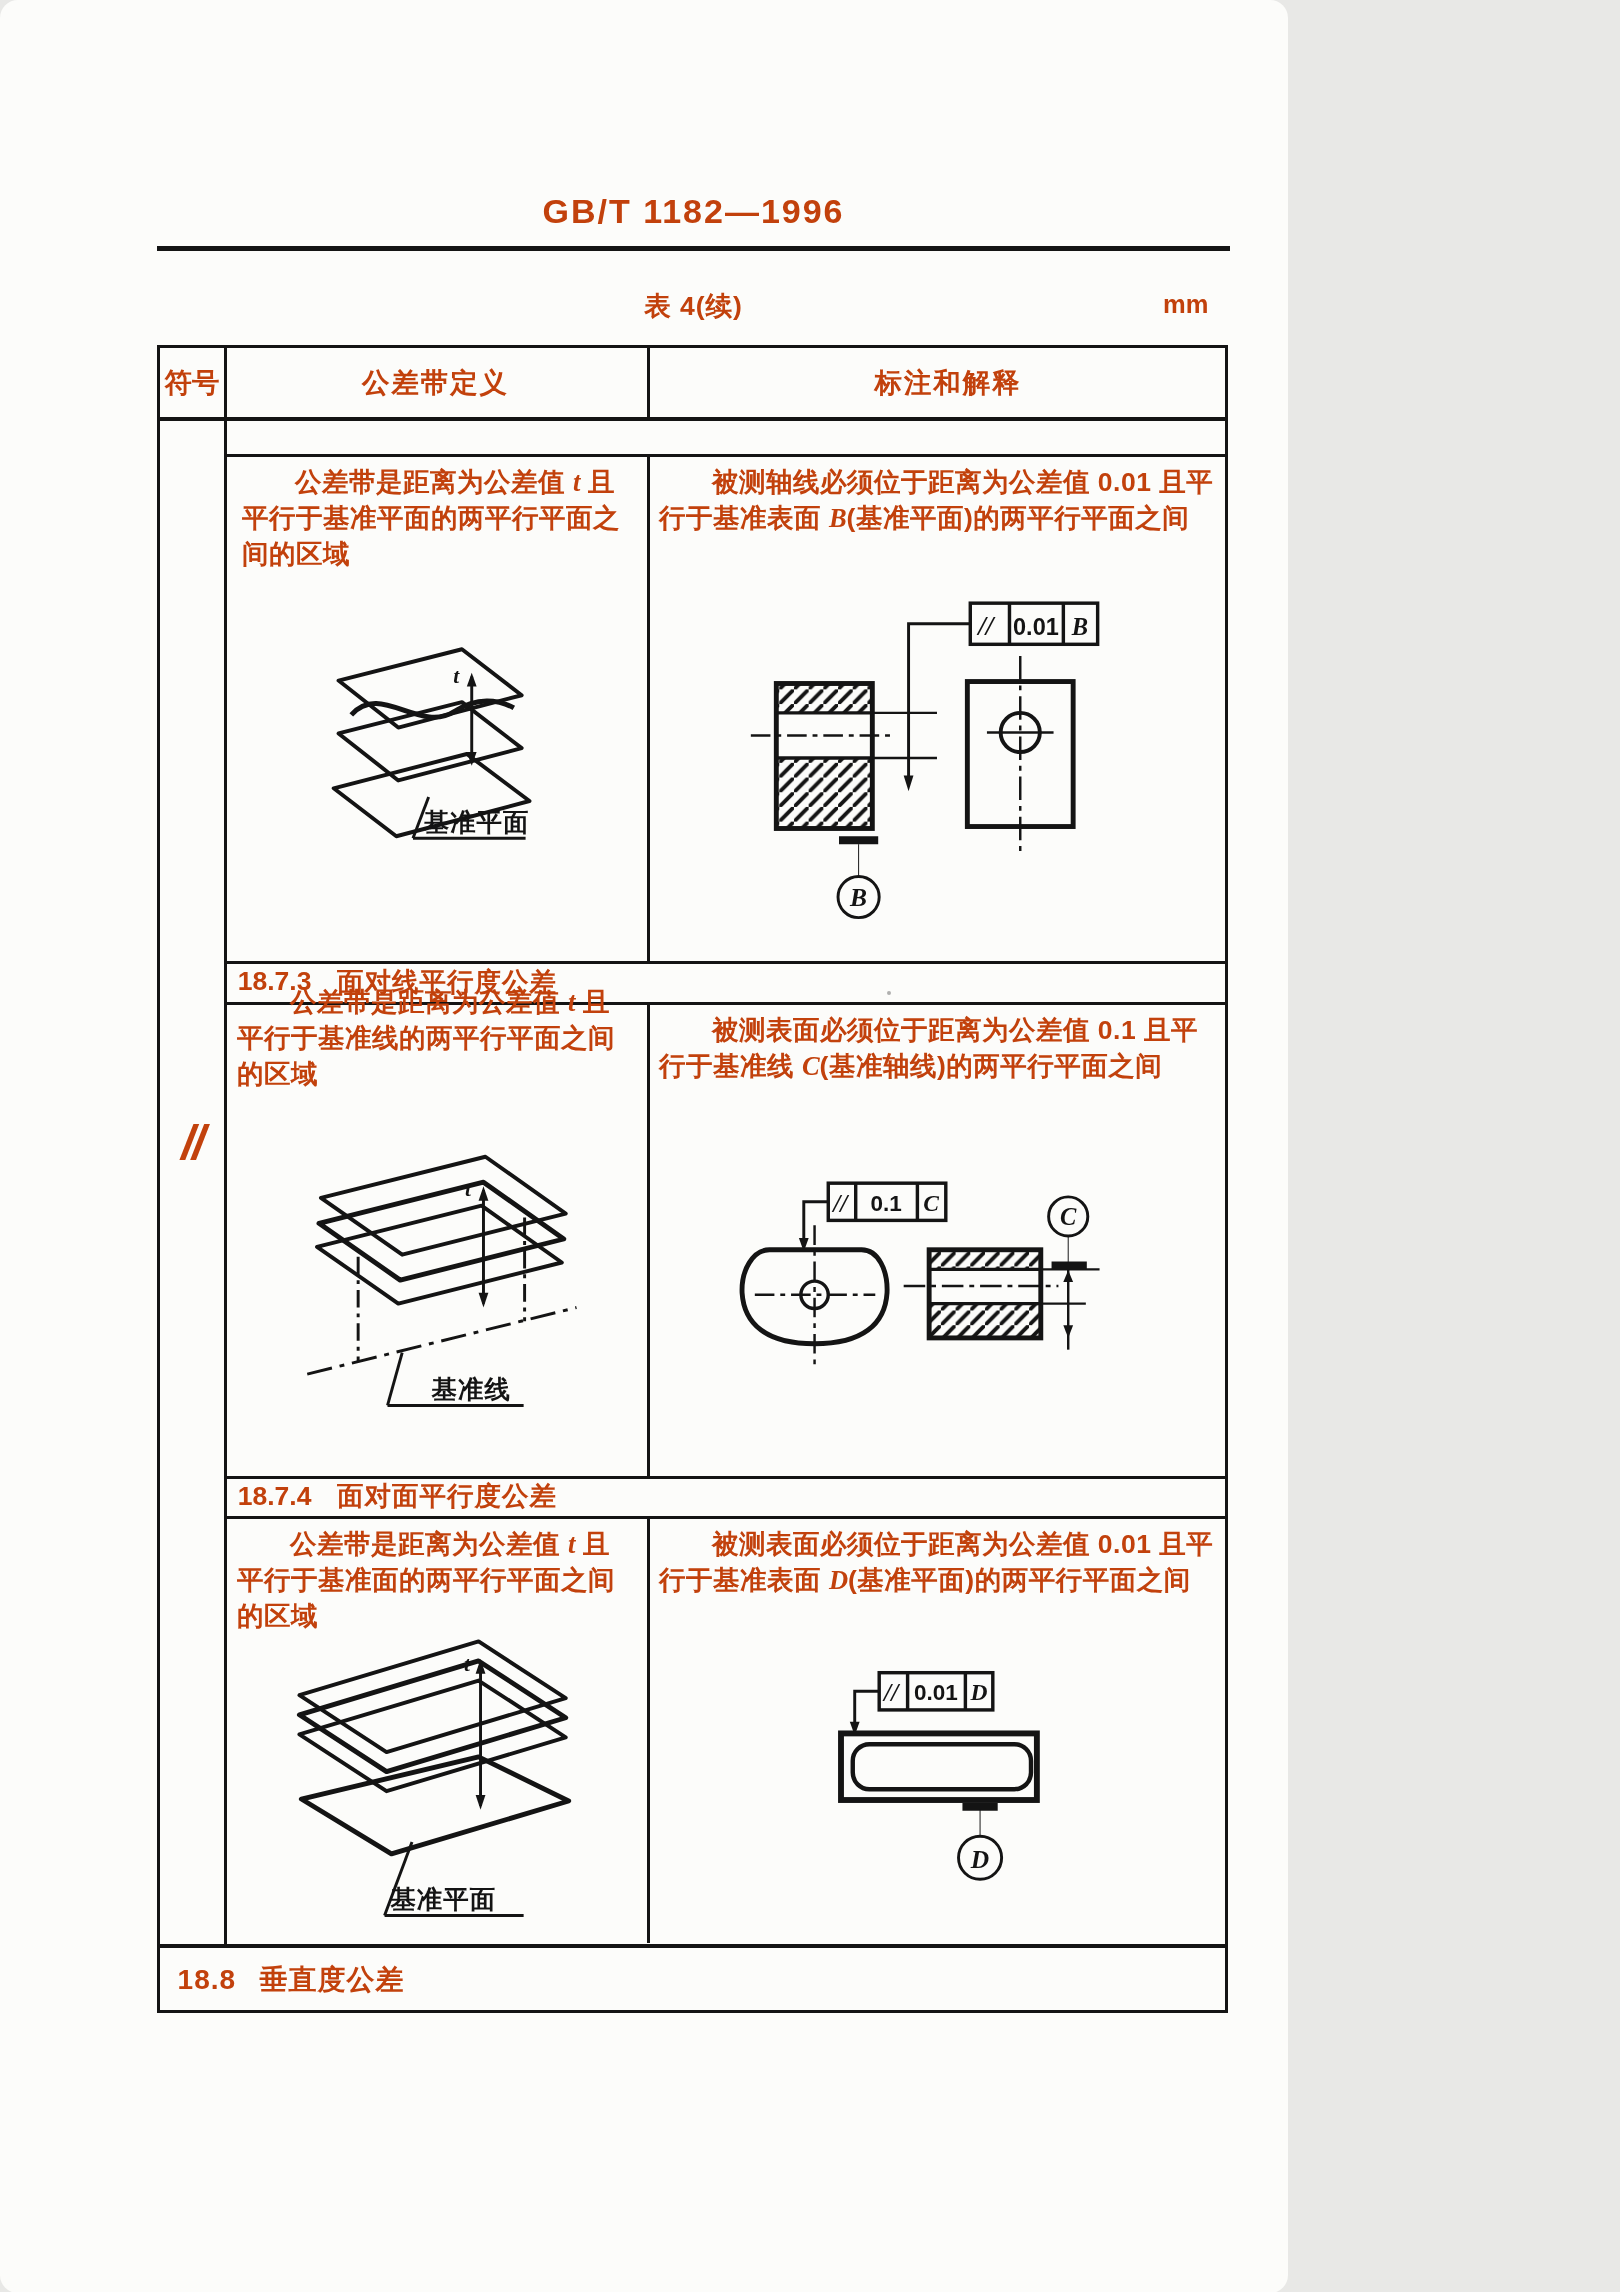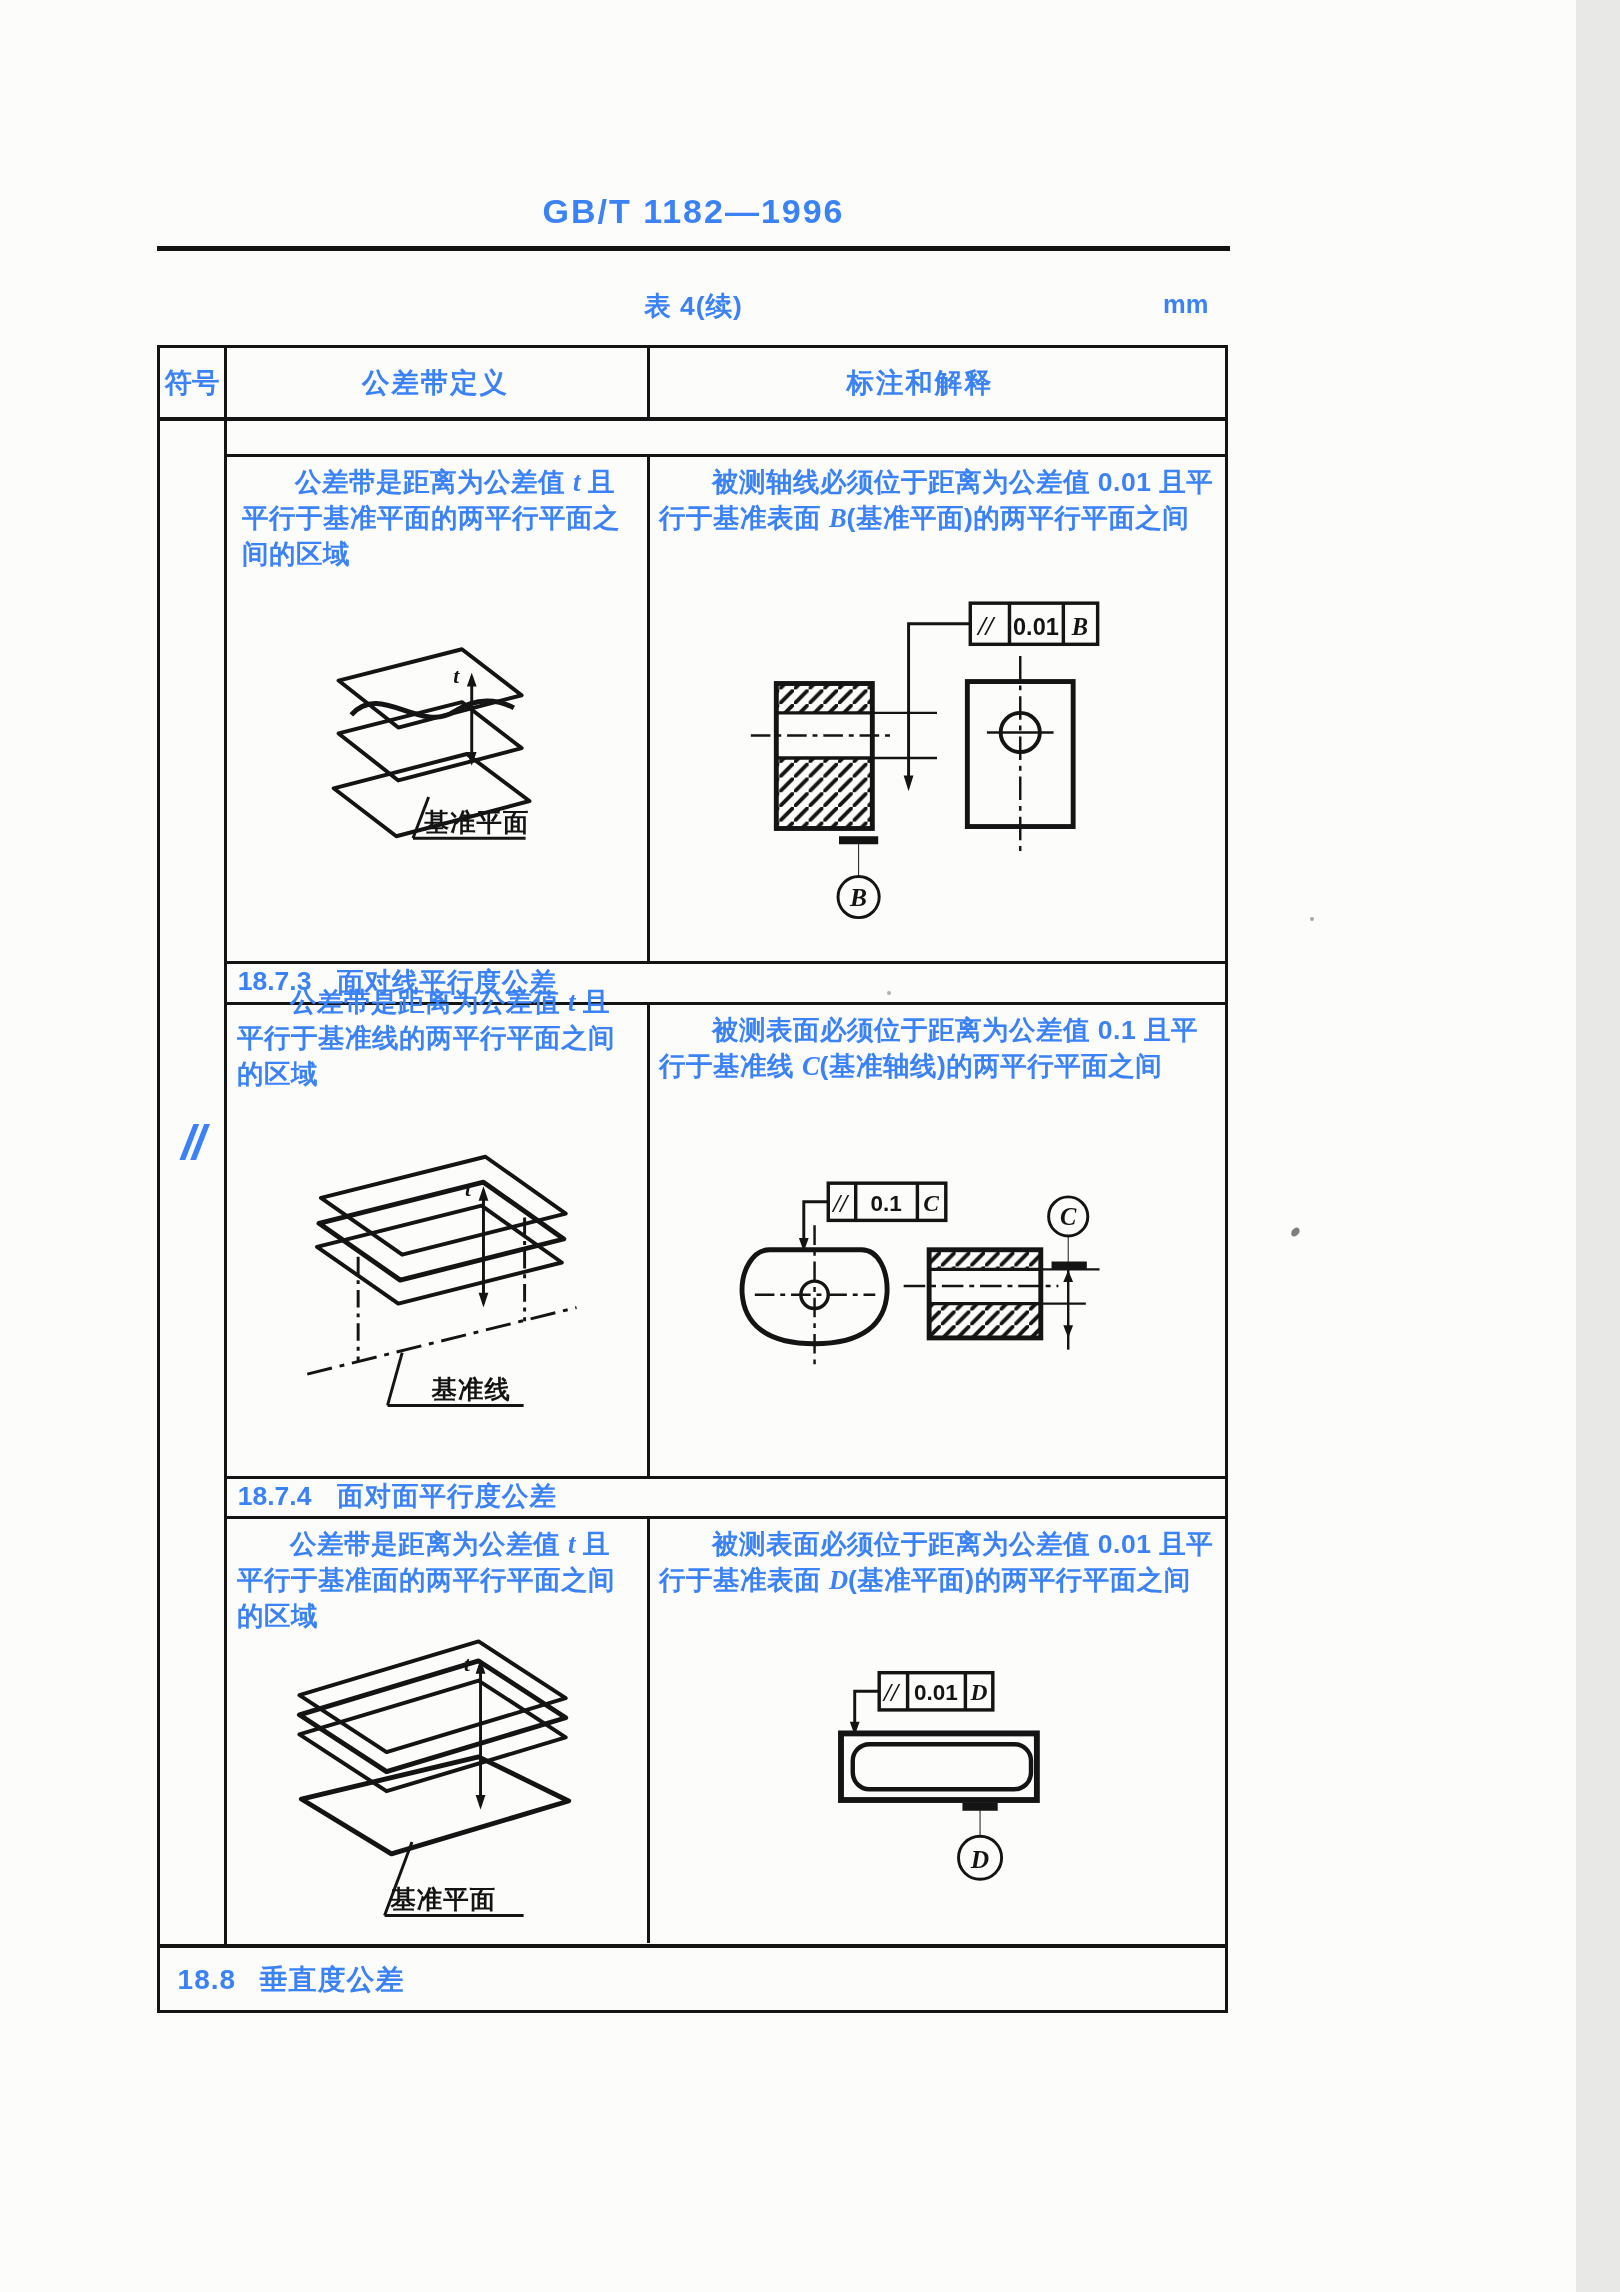--- a/index.html
+++ b/index.html
@@ -1,20 +1,20 @@
 <!DOCTYPE html>
 <html><head>
 <meta charset="utf-8">
 <style>
   html,body{margin:0;padding:0;}
   body{background:#e8e8e6;}
   .page{
-    position:relative; width:1576px; height:2293px;
+    position:relative; width:1288px; height:2293px;
     background:#fcfcfa; overflow:hidden;
-    font-family:"Liberation Sans", sans-serif; color:#3b82f6;
+    font-family:"Liberation Sans", sans-serif; color:#c2410c;border-radius:18px;
   }
   .content{position:absolute; left:157px; top:0; width:1073px; height:2293px;}
   .doc-code{
     position:absolute; top:192px; left:0; width:100%;
     text-align:center; font-size:34px; font-weight:bold; letter-spacing:2px;
   }
   .head-rule{position:absolute; top:246px; left:0; width:100%; height:4.9px; background:#141414;}
   .table-caption{
     position:absolute; top:288px; left:0; width:100%;
     text-align:center; font-size:26.5px; font-weight:600; letter-spacing:1px;
@@ -72,21 +72,21 @@
       <div class="hline" style="top:1168px;left:64px;width:1002px;"></div>
       <div class="hline" style="top:1596px;left:0;width:1065px;height:3.9px;"></div>
       <div class="vline" style="left:64px;top:0;height:1596px;"></div>
       <div class="vline" style="left:487px;top:0;height:69px;"></div>
       <div class="vline" style="left:487px;top:106px;height:507px;"></div>
       <div class="vline" style="left:487px;top:654px;height:474px;"></div>
       <div class="vline" style="left:487px;top:1168px;height:427px;"></div>
 
       <div class="cellc" style="left:0;top:0;width:64px;height:69px;letter-spacing:0;">符号</div>
       <div class="cellc" style="left:64px;top:0;width:423px;height:69px;">公差带定义</div>
-      <div class="cellc" style="left:471px;top:0;width:578px;height:69px;">标注和解释</div>
+      <div class="cellc" style="left:487px;top:0;width:578px;height:69px;padding-left:12px;">标注和解释</div>
 
       <div class="sym-cell" style="top:766px;">//</div>
 
       <p class="para" style="left:82px;top:116px;width:398px;">
         <span>公差带是距离为公差值 </span><span class="var">t</span><span> 且平行于基准平面的两平行平面之间的区域</span>
       </p>
       <p class="para" style="left:499px;top:116px;width:555px;">
         <span>被测轴线必须位于距离为公差值 0.01 且平行于基准表面 </span><span class="var">B</span><span>(基准平面)的两平行平面之间</span>
       </p>
 

